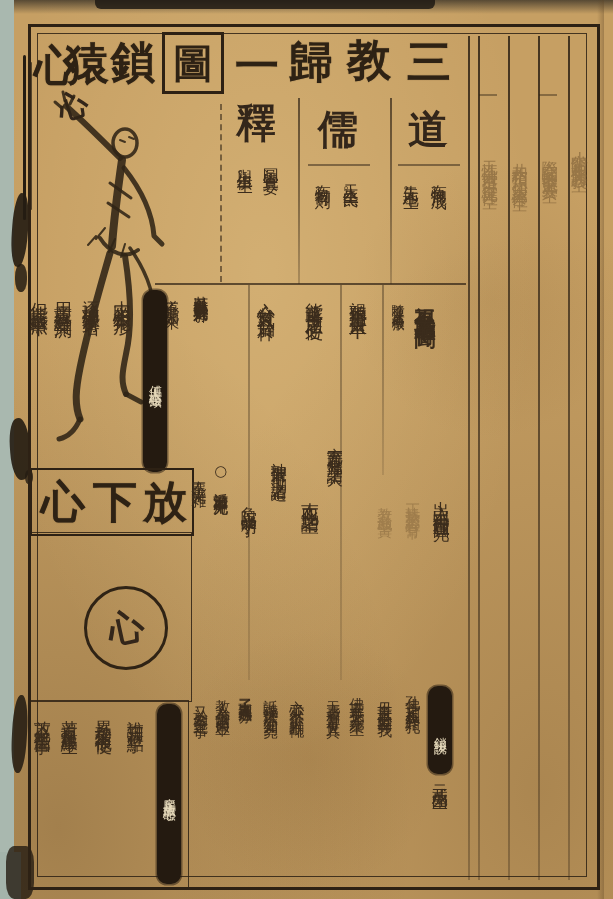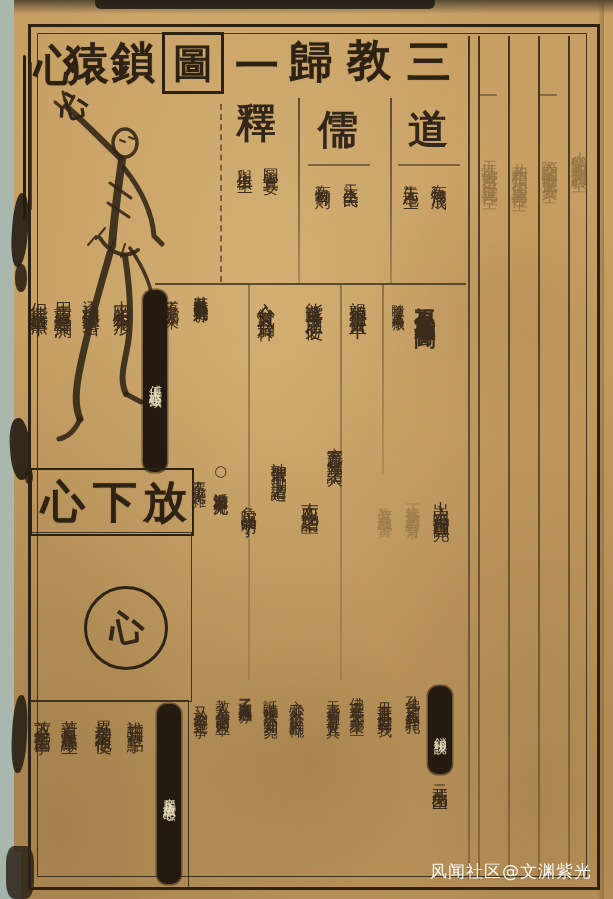--- a/index.html
+++ b/index.html
@@ -190,15 +190,14 @@
   <div class="vcol" style="left:432px;top:488px;height:194px;font-size:17px;">出入定中神自在圓光</div>
   <div class="cart" style="left:428px;top:686px;height:78px;font-size:13px;">鎖猨說</div>
   <div class="vcol" style="left:431px;top:772px;height:108px;font-size:16px;">元戒先生曰</div>
   <div class="vcol ghost" style="left:404px;top:492px;height:186px;font-size:15px;">正熟莫愁工程有常</div>
   <div class="vcol" style="left:404px;top:684px;height:210px;font-size:15px;">孔佛之言相為終始孔</div>
   <div class="vcol ghost" style="left:376px;top:496px;height:176px;font-size:15px;">教君立地聖賢</div>
   <div class="vcol" style="left:376px;top:690px;height:202px;font-size:15px;">毋意毋必毋固毋我</div>
   <div class="vcol" style="left:348px;top:686px;height:206px;font-size:15px;">佛言无我无人无衆生</div>
   <div class="vcol" style="left:326px;top:690px;height:202px;font-size:14px;">无壽者相言君世人其</div>
 
-  <div class="wm" style="left:430px;top:860px;">风闻社区@文渊紫光</div>
 
 </div>
 
 </body></html>

